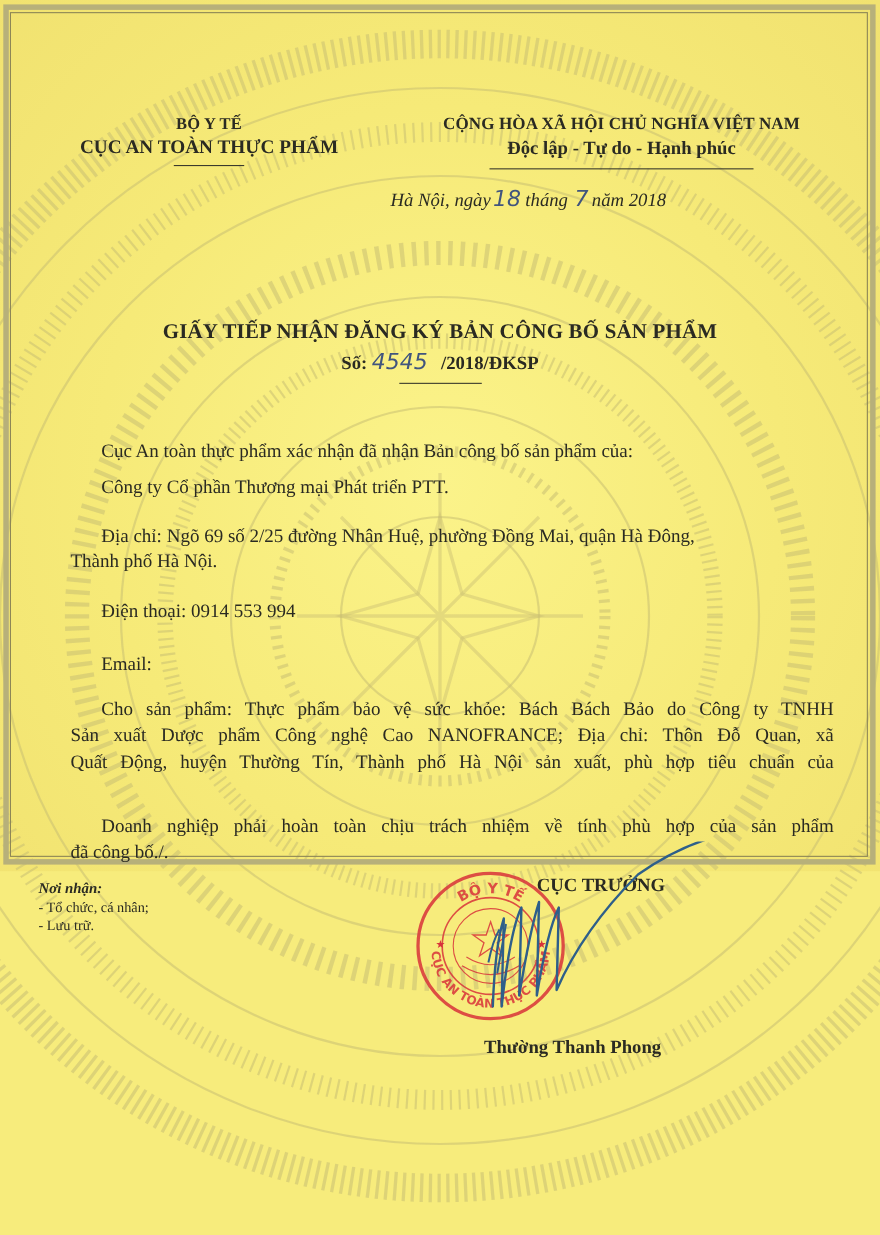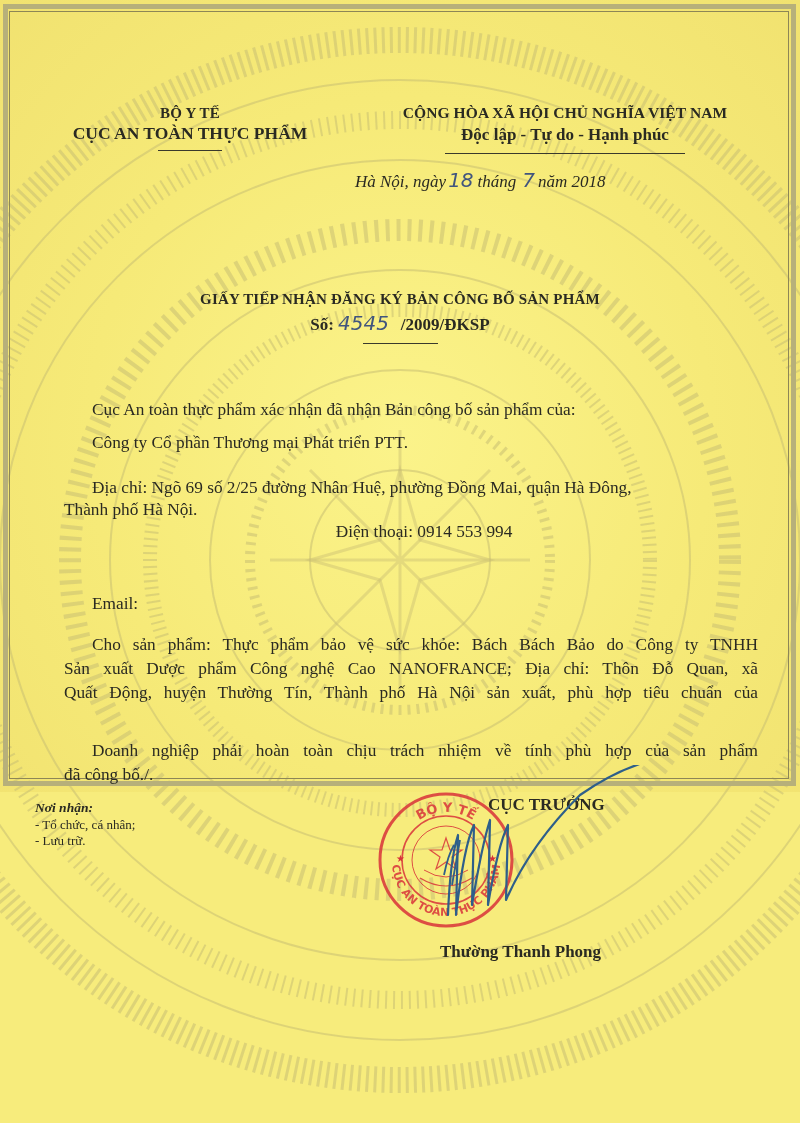--- a/index.html
+++ b/index.html
@@ -34,21 +34,21 @@
 
   .hdr-right { left: 355px; top: 104px; width: 420px; text-align: center; }
   .hdr-right .nation { font-weight: bold; font-size: 15.5px; letter-spacing: 0.1px; }
   .hdr-right .motto { font-weight: bold; font-size: 17px; margin-top: 3px; }
   .hdr-right .rule { width: 240px; height: 1px; background: #3a3a2c; margin: 8px auto 0; }
 
   .dateline { left: 355px; top: 168px; width: 420px; font-style: italic; font-size: 17px; }
   .hand { font-family: "DejaVu Sans", sans-serif; font-style: italic; color: #41557e; font-size: 20px; font-weight: normal; }
 
   .title-block { left: 60px; top: 291px; width: 680px; text-align: center; }
-  .title-block .doc-title { font-weight: bold; font-size: 15px; letter-spacing: 0.2px; }
+  .title-block .doc-title { font-weight: bold; font-size: 19px; letter-spacing: 0.2px; }
   .title-block .docno { font-weight: bold; font-size: 17px; margin-top: 3px; }
   .title-block .docno .hand { font-size: 20px; margin: 0 12px 0 4px; }
   .title-block .rule { width: 75px; height: 1px; background: #3a3a2c; margin: 8px auto 0; }
   .para { left: 92px; width: 664px; font-size: 17.3px; line-height: 23px; text-indent: 0; }
 
   .recipients { left: 35px; top: 800px; font-size: 13px; line-height: 16.5px; }
   .recipients .lbl { font-weight: bold; font-style: italic; font-size: 13.5px; }
 
   .sig-title { left: 488px; top: 795px; font-weight: bold; font-size: 17px; }
   .sig-name { left: 440px; top: 942px; font-weight: bold; font-size: 17px; }
@@ -95,30 +95,30 @@
     <div class="rule"></div>
   </div>
 
   <div class="abs dateline">
     <span>Hà Nội, ngày</span><span class="hand" style="margin:0 4px 0 2px;">18</span><span>tháng</span><span class="hand" style="margin:0 3px 0 6px;">7</span><span>năm 2018</span>
   </div>
 
   <div class="abs title-block">
     <div class="doc-title">GIẤY TIẾP NHẬN ĐĂNG KÝ BẢN CÔNG BỐ SẢN PHẨM</div>
     <div class="docno">
-      <span>Số:</span><span class="hand">4545</span><span>/2009/ĐKSP</span>
+      <span>Số:</span><span class="hand">4545</span><span>/2018/ĐKSP</span>
     </div>
     <div class="rule"></div>
   </div>
 
   <div class="abs para" style="top:398px;">Cục An toàn thực phẩm xác nhận đã nhận Bản công bố sản phẩm của:</div>
   <div class="abs para" style="top:431px;">Công ty Cổ phần Thương mại Phát triển PTT.</div>
   <div class="abs para" style="top:476px;">Địa chỉ: Ngõ 69 số 2/25 đường Nhân Huệ, phường Đồng Mai, quận Hà Đông,</div>
   <div class="abs" style="left:64px; top:500px; font-size:17.3px;">Thành phố Hà Nội.</div>
-  <div class="abs para" style="top:520px;text-align:center;">Điện thoại: 0914 553 994</div>
+  <div class="abs para" style="top:544px;">Điện thoại: 0914 553 994</div>
   <div class="abs para" style="top:592px;">Email:</div>
 
   <div class="abs" style="left:92px; top:635px; font-size:17.3px; width:666px; text-align:justify; text-align-last:justify;">Cho sản phẩm: Thực phẩm bảo vệ sức khỏe: Bách Bách Bảo do Công ty TNHH</div>
   <div class="abs" style="left:64px; top:659px; font-size:17.3px; width:694px; text-align:justify; text-align-last:justify;">Sản xuất Dược phẩm Công nghệ Cao NANOFRANCE; Địa chỉ: Thôn Đỗ Quan, xã</div>
   <div class="abs" style="left:64px; top:683px; font-size:17.3px; width:694px; text-align:justify; text-align-last:justify;">Quất Động, huyện Thường Tín, Thành phố Hà Nội sản xuất, phù hợp tiêu chuẩn của</div>
 
   <div class="abs" style="left:92px; top:741px; font-size:17.3px; width:666px; text-align:justify; text-align-last:justify;">Doanh nghiệp phải hoàn toàn chịu trách nhiệm về tính phù hợp của sản phẩm</div>
   <div class="abs" style="left:64px; top:765px; font-size:17.3px;">đã công bố./.</div>
 
   <div class="abs recipients">

